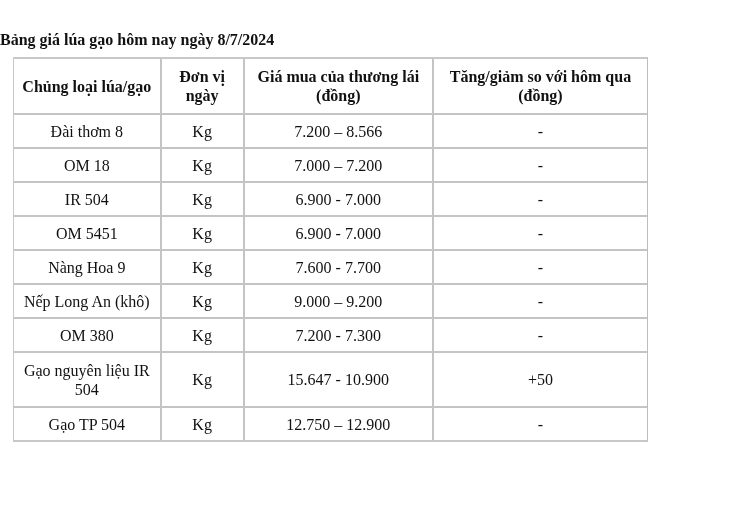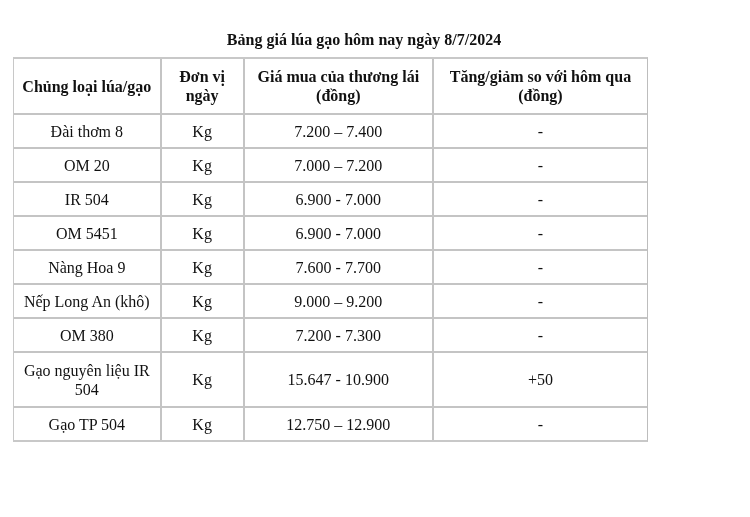--- a/index.html
+++ b/index.html
@@ -1,18 +1,18 @@
 <!DOCTYPE html>
 <html><head>
 <meta charset="utf-8">
 <style>
   html, body { margin: 0; padding: 0; background: #ffffff; }
   body { width: 750px; height: 517px; position: relative; overflow: hidden;
          font-family: "Liberation Serif", "DejaVu Serif", serif; color: #111; }
-  .title { position: absolute; left: 0; top: 31px; width: 728px; text-align: center;
+  .title { position: absolute; left: 0; top: 31px; width: 728px; 
            font-weight: bold; font-size: 16px; }
   table.price { position: absolute; left: 13px; top: 57px; width: 635px;
                 border-collapse: separate; border-spacing: 0;
                 border-top: 2px solid #c8c8c8; border-left: 1px solid #c8c8c8;
                 border-bottom: 2px solid #c8c8c8; border-right: 1px solid #bdbdbd; }
   table.price th, table.price td { border-right: 2px solid #c4c4c4; border-bottom: 2px solid #c4c4c4;
                 text-align: center; vertical-align: middle; padding: 0 4px; font-size: 16px; line-height: 19px; }
   table.price tr > *:last-child { border-right: none; }
   table.price tr:last-child td { border-bottom: none; }
   table.price th { font-weight: bold; height: 54px; }
@@ -37,25 +37,25 @@
       <th>Chủng loại lúa/gạo</th>
       <th>Đơn vị ngày</th>
       <th>Giá mua của thương lái (đồng)</th>
       <th>Tăng/giảm so với hôm qua (đồng)</th>
     </tr>
   </thead>
   <tbody>
     <tr>
       <td>Đài thơm 8</td>
       <td>Kg</td>
-      <td>7.200 – 7.400</td>
+      <td>7.200 – 8.566</td>
       <td>-</td>
     </tr>
     <tr>
-      <td>OM 20</td>
+      <td>OM 18</td>
       <td>Kg</td>
       <td>7.000 – 7.200</td>
       <td>-</td>
     </tr>
     <tr>
       <td>IR 504</td>
       <td>Kg</td>
       <td>6.900 - 7.000</td>
       <td>-</td>
     </tr>

